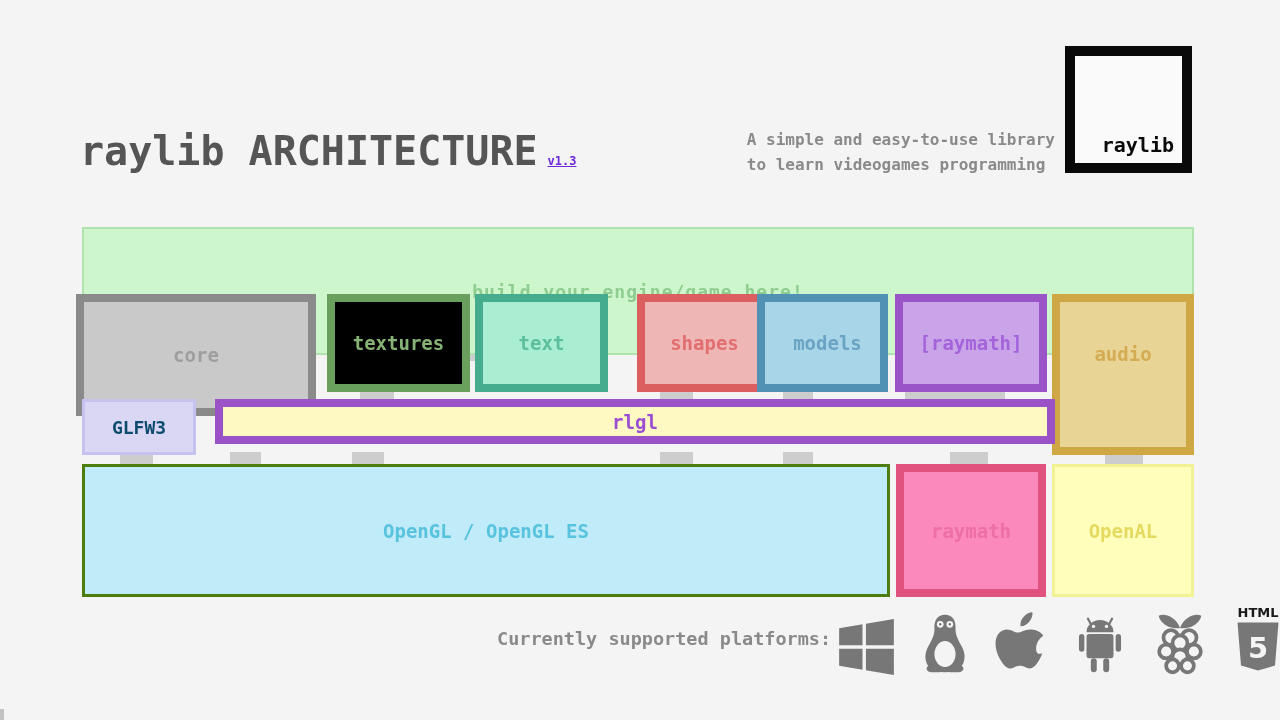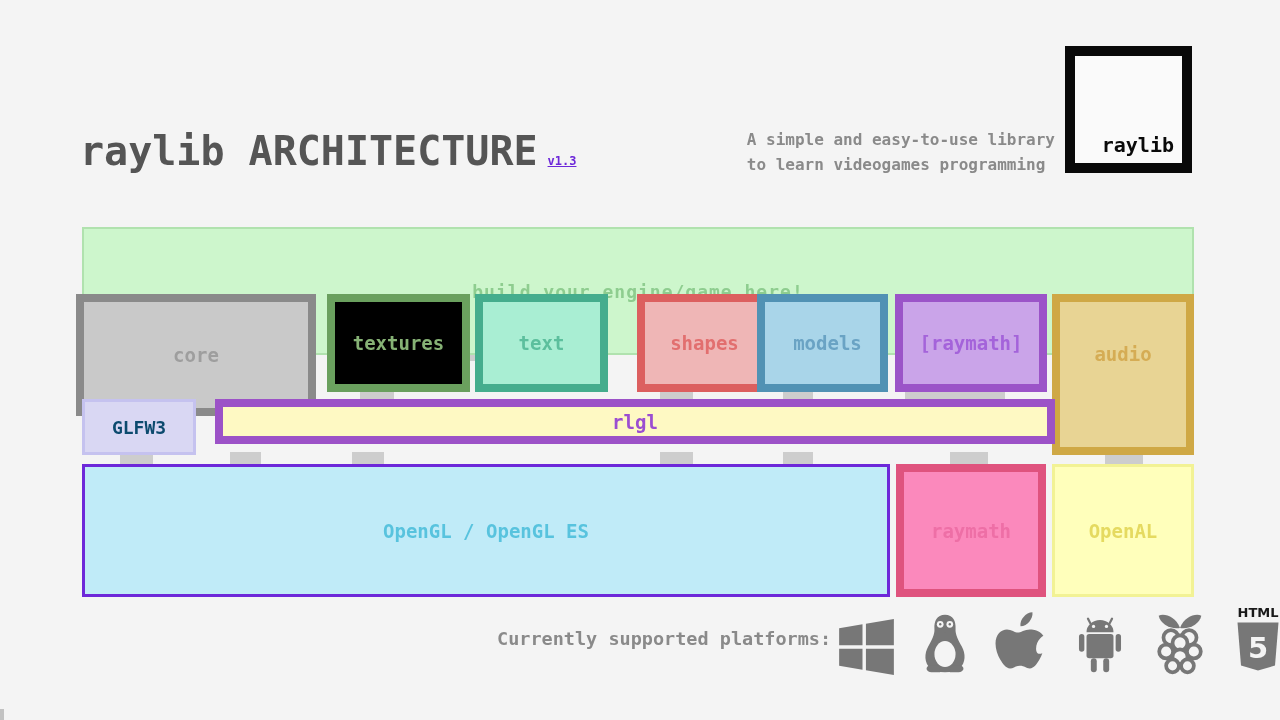--- a/index.html
+++ b/index.html
@@ -22,21 +22,21 @@
   .m-core     { left:76px;  top:294px; width:240px; height:122px; border:8px solid #8a8a8a; background:#c9c9c9; color:#9e9e9e; }
   .m-textures { left:327px; top:294px; width:143px; height:98px; border:8px solid #6aa05e; background:#000000; color:#86b275; }
   .m-text     { left:475px; top:294px; width:133px; height:98px; border:8px solid #45ad8d; background:#a9eed3; color:#5cbf9d; }
   .m-shapes   { left:637px; top:294px; width:135px; height:98px; border:8px solid #dc5f5f; background:#efb6b6; color:#e26f6f; }
   .m-models   { left:757px; top:294px; width:131px; height:98px; border:8px solid #5192b4; background:#a9d5e9; color:#6aa3c4;padding-left:10px; }
   .m-shaders  { left:895px; top:294px; width:152px; height:98px; border:8px solid #9b54c8; background:#caa4e9; color:#a463da; }
   .m-audio    { left:1052px; top:294px; width:142px; height:161px; border:8px solid #cfa845; background:#e8d494; color:#d5ac54; align-items:flex-start; padding-top:41px; }
 
   .m-glfw   { left:82px;  top:399px; width:114px; height:56px; border:3px solid #c5c2ef; background:#d9d7f3; color:#0c4a6e; font-size:18px; }
   .m-rlgl   { left:203px; top:399px; width:840px; height:45px; border:8px solid #9c52c7; background:#fef9c3; color:#9b4ed1;margin-left:12px; }
-  .m-opengl { left:82px;  top:464px; width:808px; height:133px; border:3px solid #6d28d9; background:#c0ebf8; color:#58c3de; }
+  .m-opengl { left:82px;  top:464px; width:808px; height:133px; border:3px solid #4d7c0f; background:#c0ebf8; color:#58c3de; }
   .m-raymath{ left:896px; top:464px; width:150px; height:133px; border:8px solid #df537e; background:#fb89bc; color:#ee6fa6; }
   .m-openal { left:1052px; top:464px; width:142px; height:133px; border:3px solid #f2f295; background:#ffffbb; color:#e5da60; }
 
   
   .tab { position:absolute; background:#cdcdcd; z-index:0; }
   .r1 { top:389px; height:13px; }
   .t1a{ left:122px; width:35px; } .t1b{ left:233px; width:34px; } .t1c{ left:360px; width:34px; }
   .t1d{ left:660px; width:33px; } .t1e{ left:783px; width:30px; } .t1f{ left:905px; width:100px; }
   .t-tex-text { left:467px; top:330px; width:9px; height:31px; }
   .r2 { top:452px; height:14px; }

